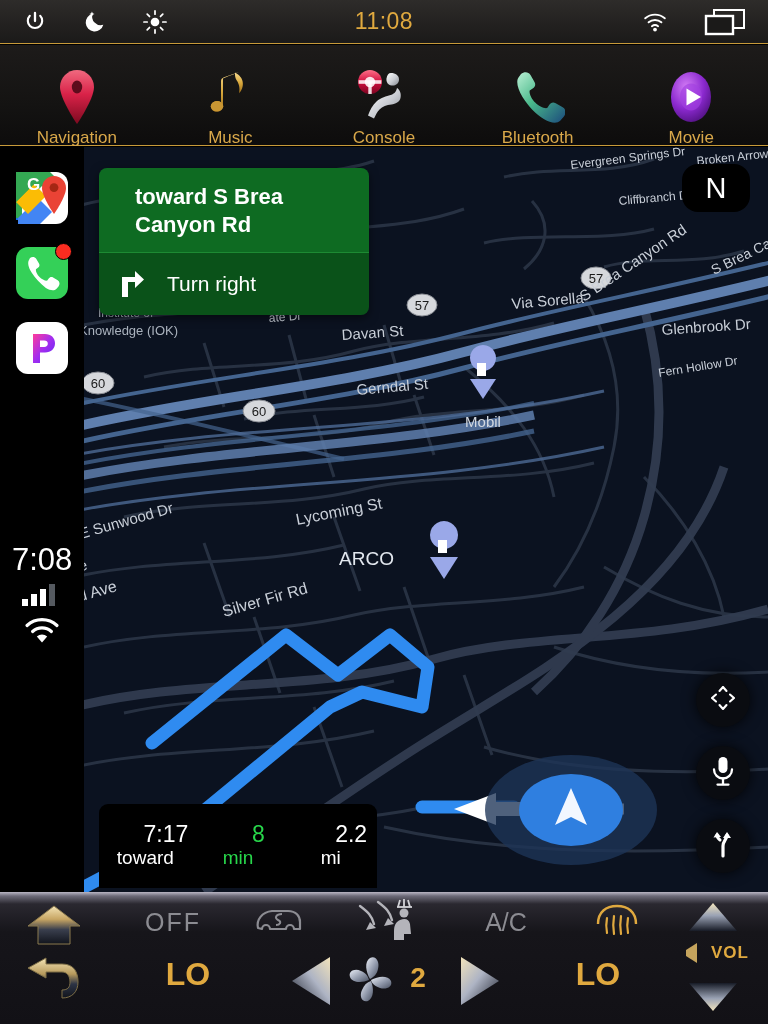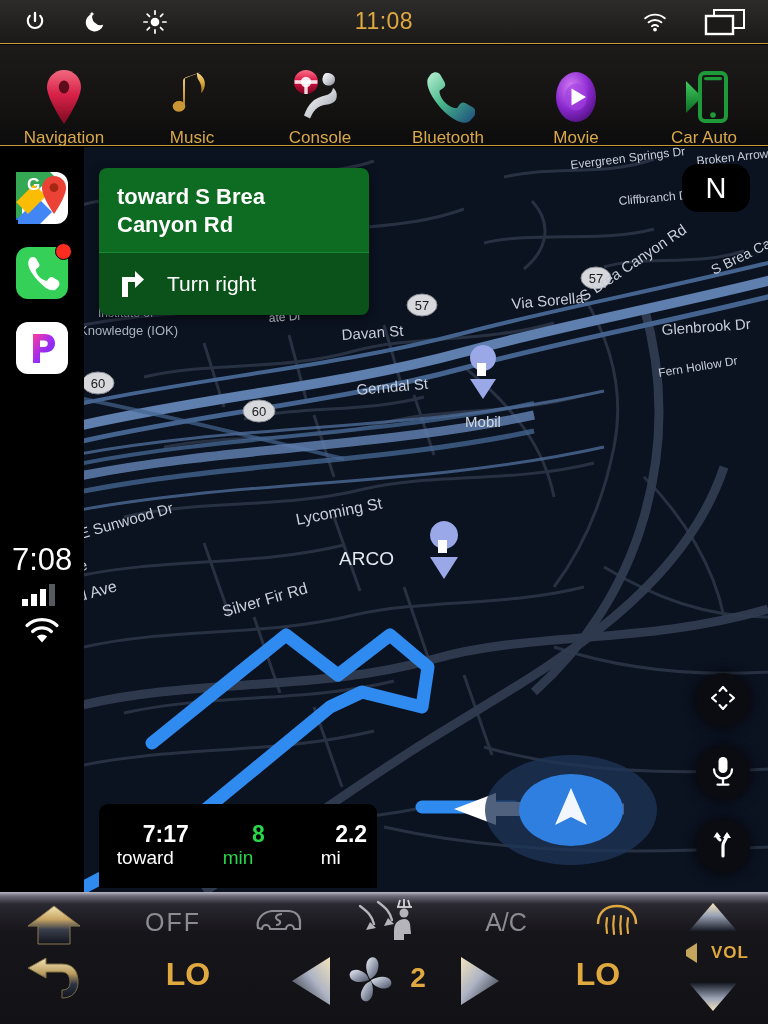--- a/index.html
+++ b/index.html
@@ -40,41 +40,41 @@
   .rail-clock { position:absolute; left:12px; top:395px; color:#fff; font-size:31px; }
   .rail-sig { position:absolute; left:22px; top:437px; }
   .rail-wifi { position:absolute; left:24px; top:470px; }
   .homebtn { position:absolute; left:16px; top:821px; width:52px; height:52px;
     border-radius:50%; background:#fff; display:flex; align-items:center; justify-content:center; }
   .homebtn-inner { width:24px; height:24px; border:3px solid #111; border-radius:7px; }
 
   
   .navbanner { position:absolute; left:99px; top:168px; width:270px;
     border-radius:8px; overflow:hidden; box-shadow:0 3px 10px rgba(0,0,0,.5); }
-  .nb-top { background:#0e6b22; padding:15px 18px 13px 18px; }
+  .nb-top { background:#0e6b22; padding:15px 18px 13px 36px; }
   .nb-title { color:#fff; font-size:22px; font-weight:bold; line-height:1.28; }
   .nb-bot { background:#0a5219; padding:14px 18px; display:flex; align-items:center; gap:22px;
     border-top:1px solid #1d8a33; }
   .nb-step { color:#fff; font-size:21px; }
 
   
   .compass { position:absolute; left:682px; top:164px; width:68px; height:48px;
     background:#000; border-radius:16px; display:flex; align-items:center; justify-content:center; }
   .compass span { color:#fff; font-size:29px; }
 
   
   .mapbtn { position:absolute; right:18px; width:54px; height:54px; border-radius:50%;
     background:#0a0c11; display:flex; align-items:center; justify-content:center;
     box-shadow:0 0 14px rgba(0,0,0,.8); }
 
   
   .etacard { position:absolute; left:99px; top:804px; width:278px; height:84px;
     background:#000; border-radius:9px 9px 0 0; display:flex; align-items:center; }
   .eta-col { flex:1; text-align:center; }
-  .eta-v { font-size:23px; font-weight:bold; color:#fff; line-height:1.12;margin-left:41px; }
+  .eta-v { font-size:23px; font-weight:normal; color:#fff; line-height:1.12;margin-left:41px; }
   .eta-l { font-size:19px; color:#fff; line-height:1.2; }
   .eta-green .eta-v, .eta-green .eta-l { color:#28d74b; }
 
   
   .climate { position:absolute; left:0; top:892px; width:768px; height:132px;
     background:linear-gradient(to bottom,#b9b6c4 0px,#6d6b79 4px,#2a2830 12px,#16151a 40px,#121116 100%); }
   .cl-item { position:absolute; display:flex; align-items:center; justify-content:center; }
   .cl-off { color:#8c8c92; font-size:25px; letter-spacing:2px; }
   .cl-ac { color:#8c8c92; font-size:25px; }
   .cl-temp { color:#e0a93f; font-size:32px; font-weight:bold; }
@@ -220,37 +220,20 @@
           </radialGradient>
             </defs>
           <ellipse cx="26" cy="29" rx="20" ry="25" fill="url(#gMov)"></ellipse>
           <ellipse cx="26" cy="29" rx="11" ry="13.5" fill="#a23fe0" opacity=".65"></ellipse>
           <path d="M21.5 20.5 L36 29 L21.5 37.5 Z" fill="#fff"></path>
         </svg>
       </div>
       <div class="tab-label">Movie</div>
     </div>
 
-    <div class="tab">
-      <div class="tab-ico">
-        <svg width="56" height="58" viewBox="0 0 56 58">
-          <defs>
-              <linearGradient id="gGrn" x1="0" y1="0" x2="0" y2="1">
-            <stop offset="0" stop-color="#3fcb5e"></stop>
-                <stop offset="1" stop-color="#0b6b22"></stop>
-          </linearGradient>
-            </defs>
-          <path d="M10 13 L26 29 L10 45 Z" fill="url(#gGrn)"></path>
-          <rect x="24" y="5" width="26" height="48" rx="5" fill="none" stroke="#1f9a3a" stroke-width="4"></rect>
-          <rect x="28" y="9" width="18" height="3.2" rx="1.6" fill="#1f9a3a"></rect>
-          <circle cx="37" cy="47" r="2.8" fill="#1f9a3a"></circle>
-        </svg>
-      </div>
-      <div class="tab-label">Car Auto</div>
-    </div>
   </div>
 
   <div class="maparea">
     <svg class="mapsvg" width="684" height="745" viewBox="0 0 684 745">
       <rect x="0" y="0" width="684" height="745" fill="#0b1220"></rect>
 
       <g stroke="#2b3546" stroke-width="3" fill="none" opacity=".9">
         <path d="M-10 60 C60 40 120 52 170 36 C210 22 250 28 290 14"></path>
         <path d="M30 120 C90 100 150 110 210 92 C260 76 320 84 380 62"></path>
         <path d="M-10 180 C70 162 140 170 205 150"></path>

